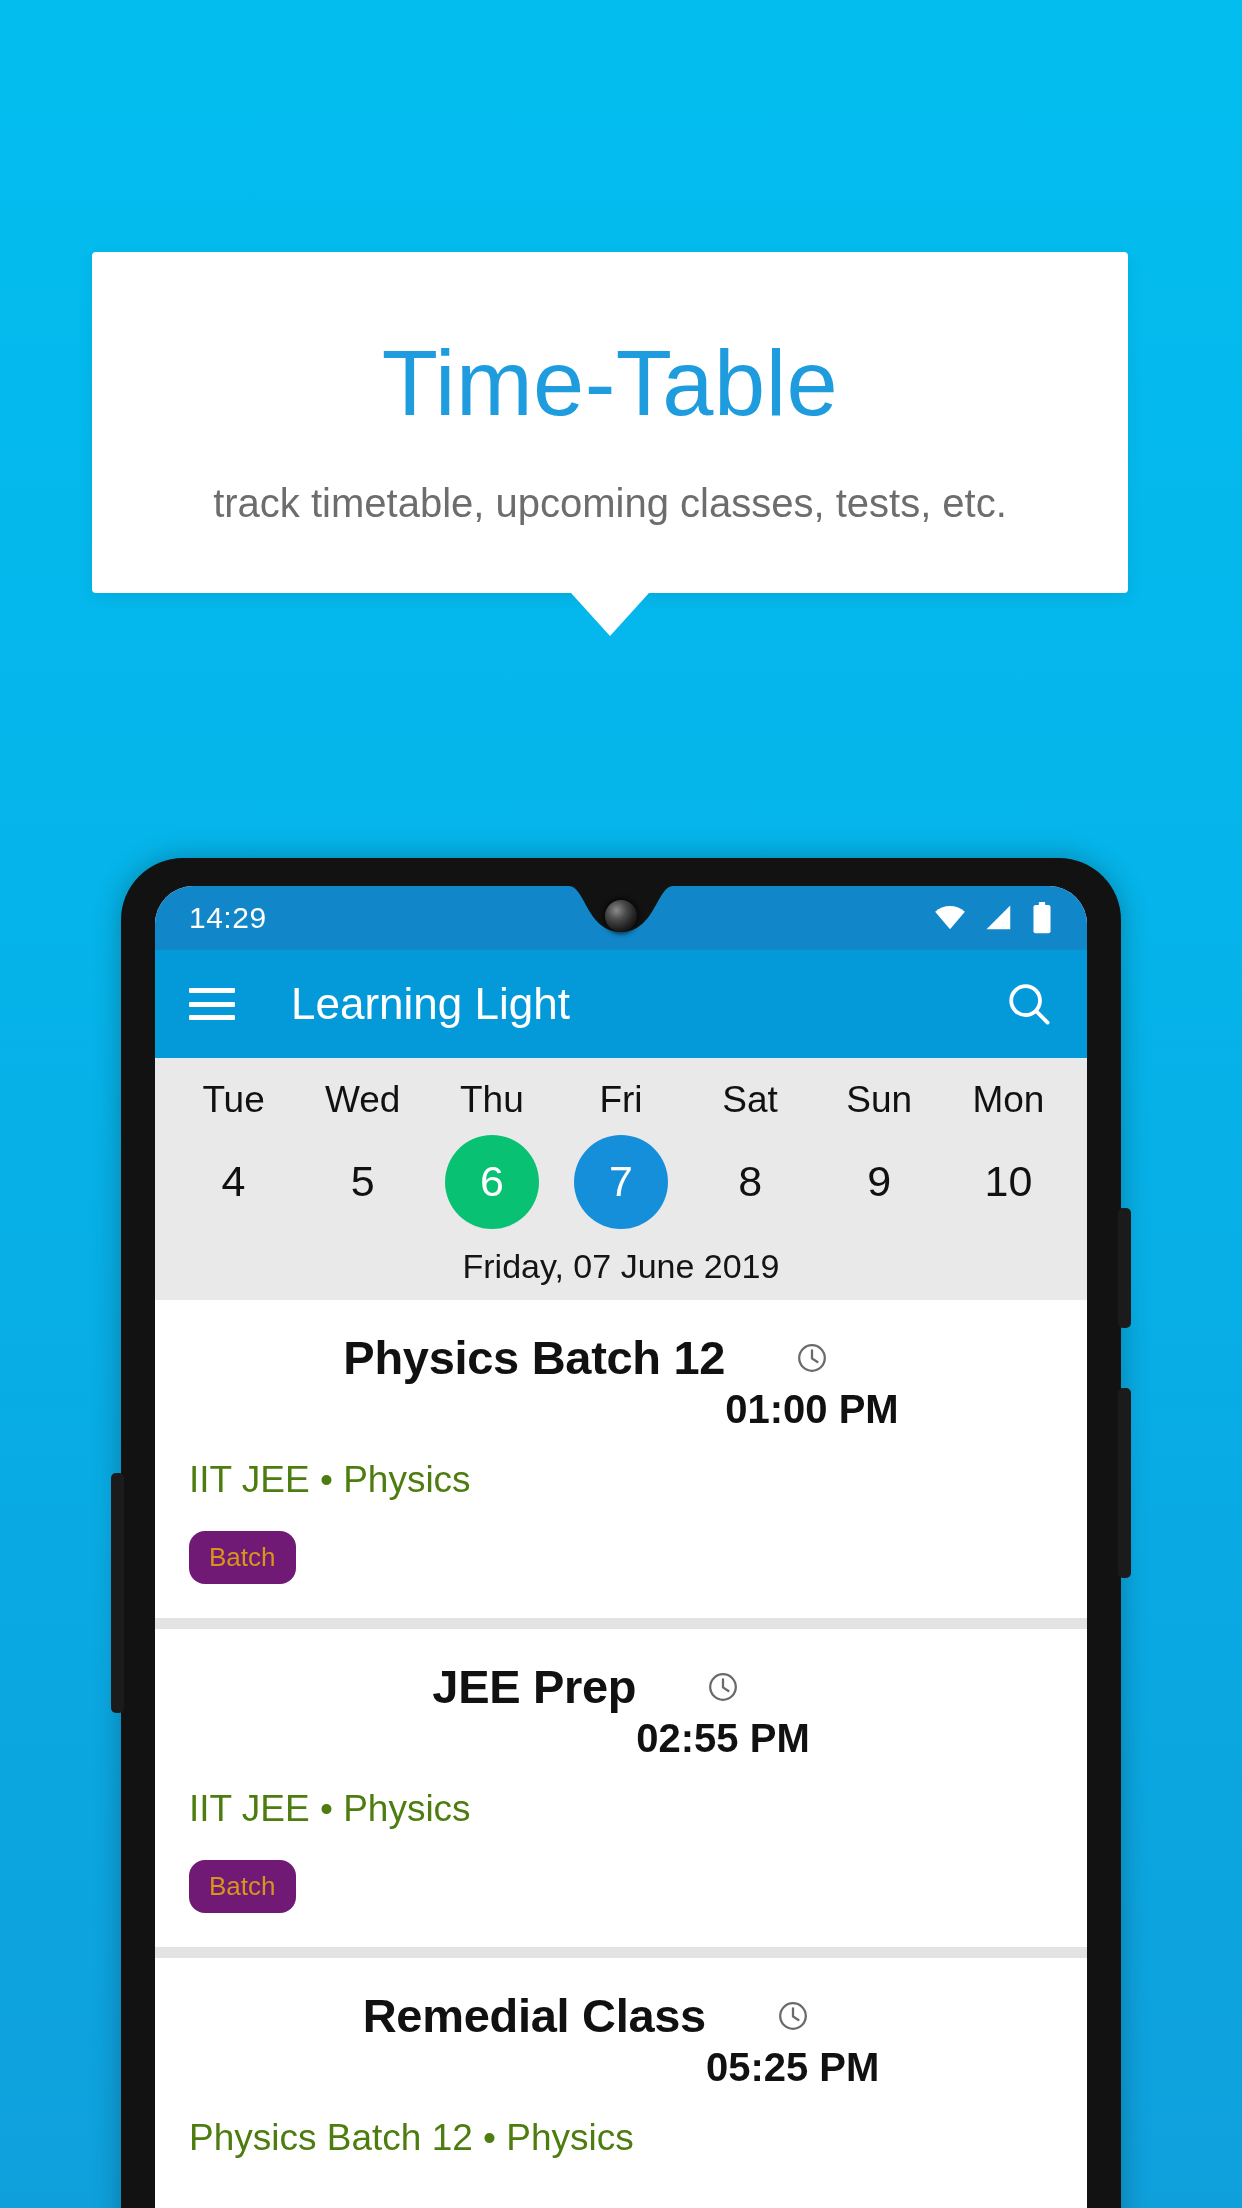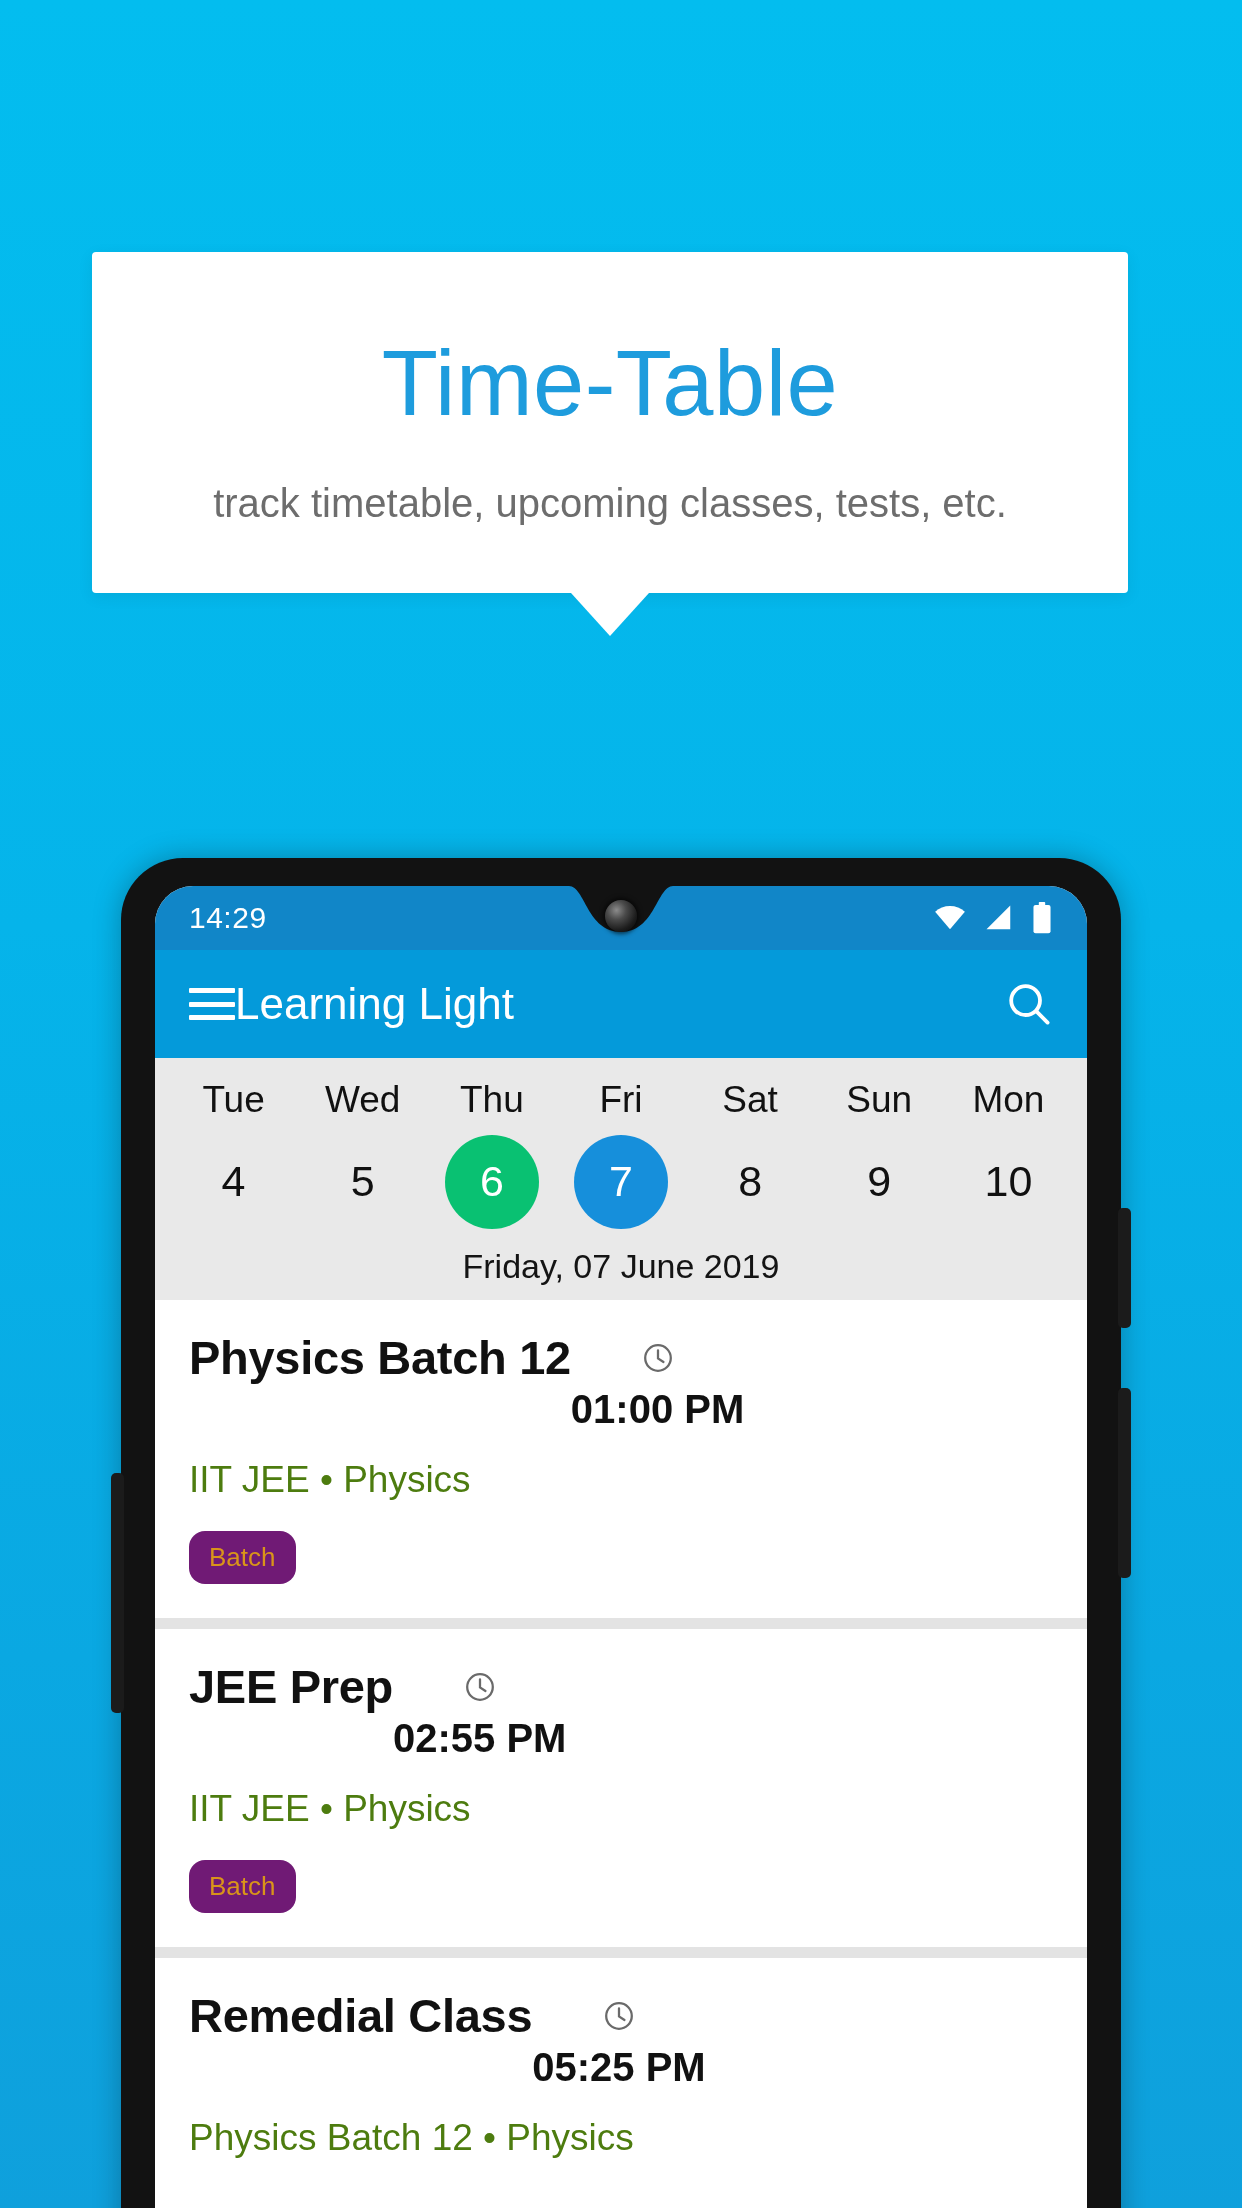--- a/index.html
+++ b/index.html
@@ -121,20 +121,21 @@
     display:flex;
     align-items:center;
     padding:0 34px;
   }
   #hamburger { width:46px; height:32px; display:flex; flex-direction:column; justify-content:space-between; cursor:pointer; }
   #hamburger span { display:block; height:5px; background:#fff; border-radius:1px; }
   #app-title {
     color:#ffffff;
     font-size:44px;
     font-weight:400;
+    margin-left:56px;
     flex:1;
   }
   #search-icon { width:48px; height:48px; }
 
   
   #datestrip {
     background:#e9e9e9;
     padding:22px 0 14px 0;
   }
   #days-row, #nums-row {
@@ -171,21 +172,21 @@
   
   #class-list { background:#e3e3e3; }
   .class-card {
     background:#ffffff;
     padding:30px 34px 34px 34px;
     margin-bottom:11px;
   }
   .card-top {
     display:flex;
     align-items:baseline;
-    justify-content:flex-start;
+    justify-content:center;
   }
   .card-title {
     font-size:47px;
     font-weight:bold;
     color:#111111;
     letter-spacing:-0.3px;
   }
   .card-time-wrap {
     display:flex;
     align-items:center;

